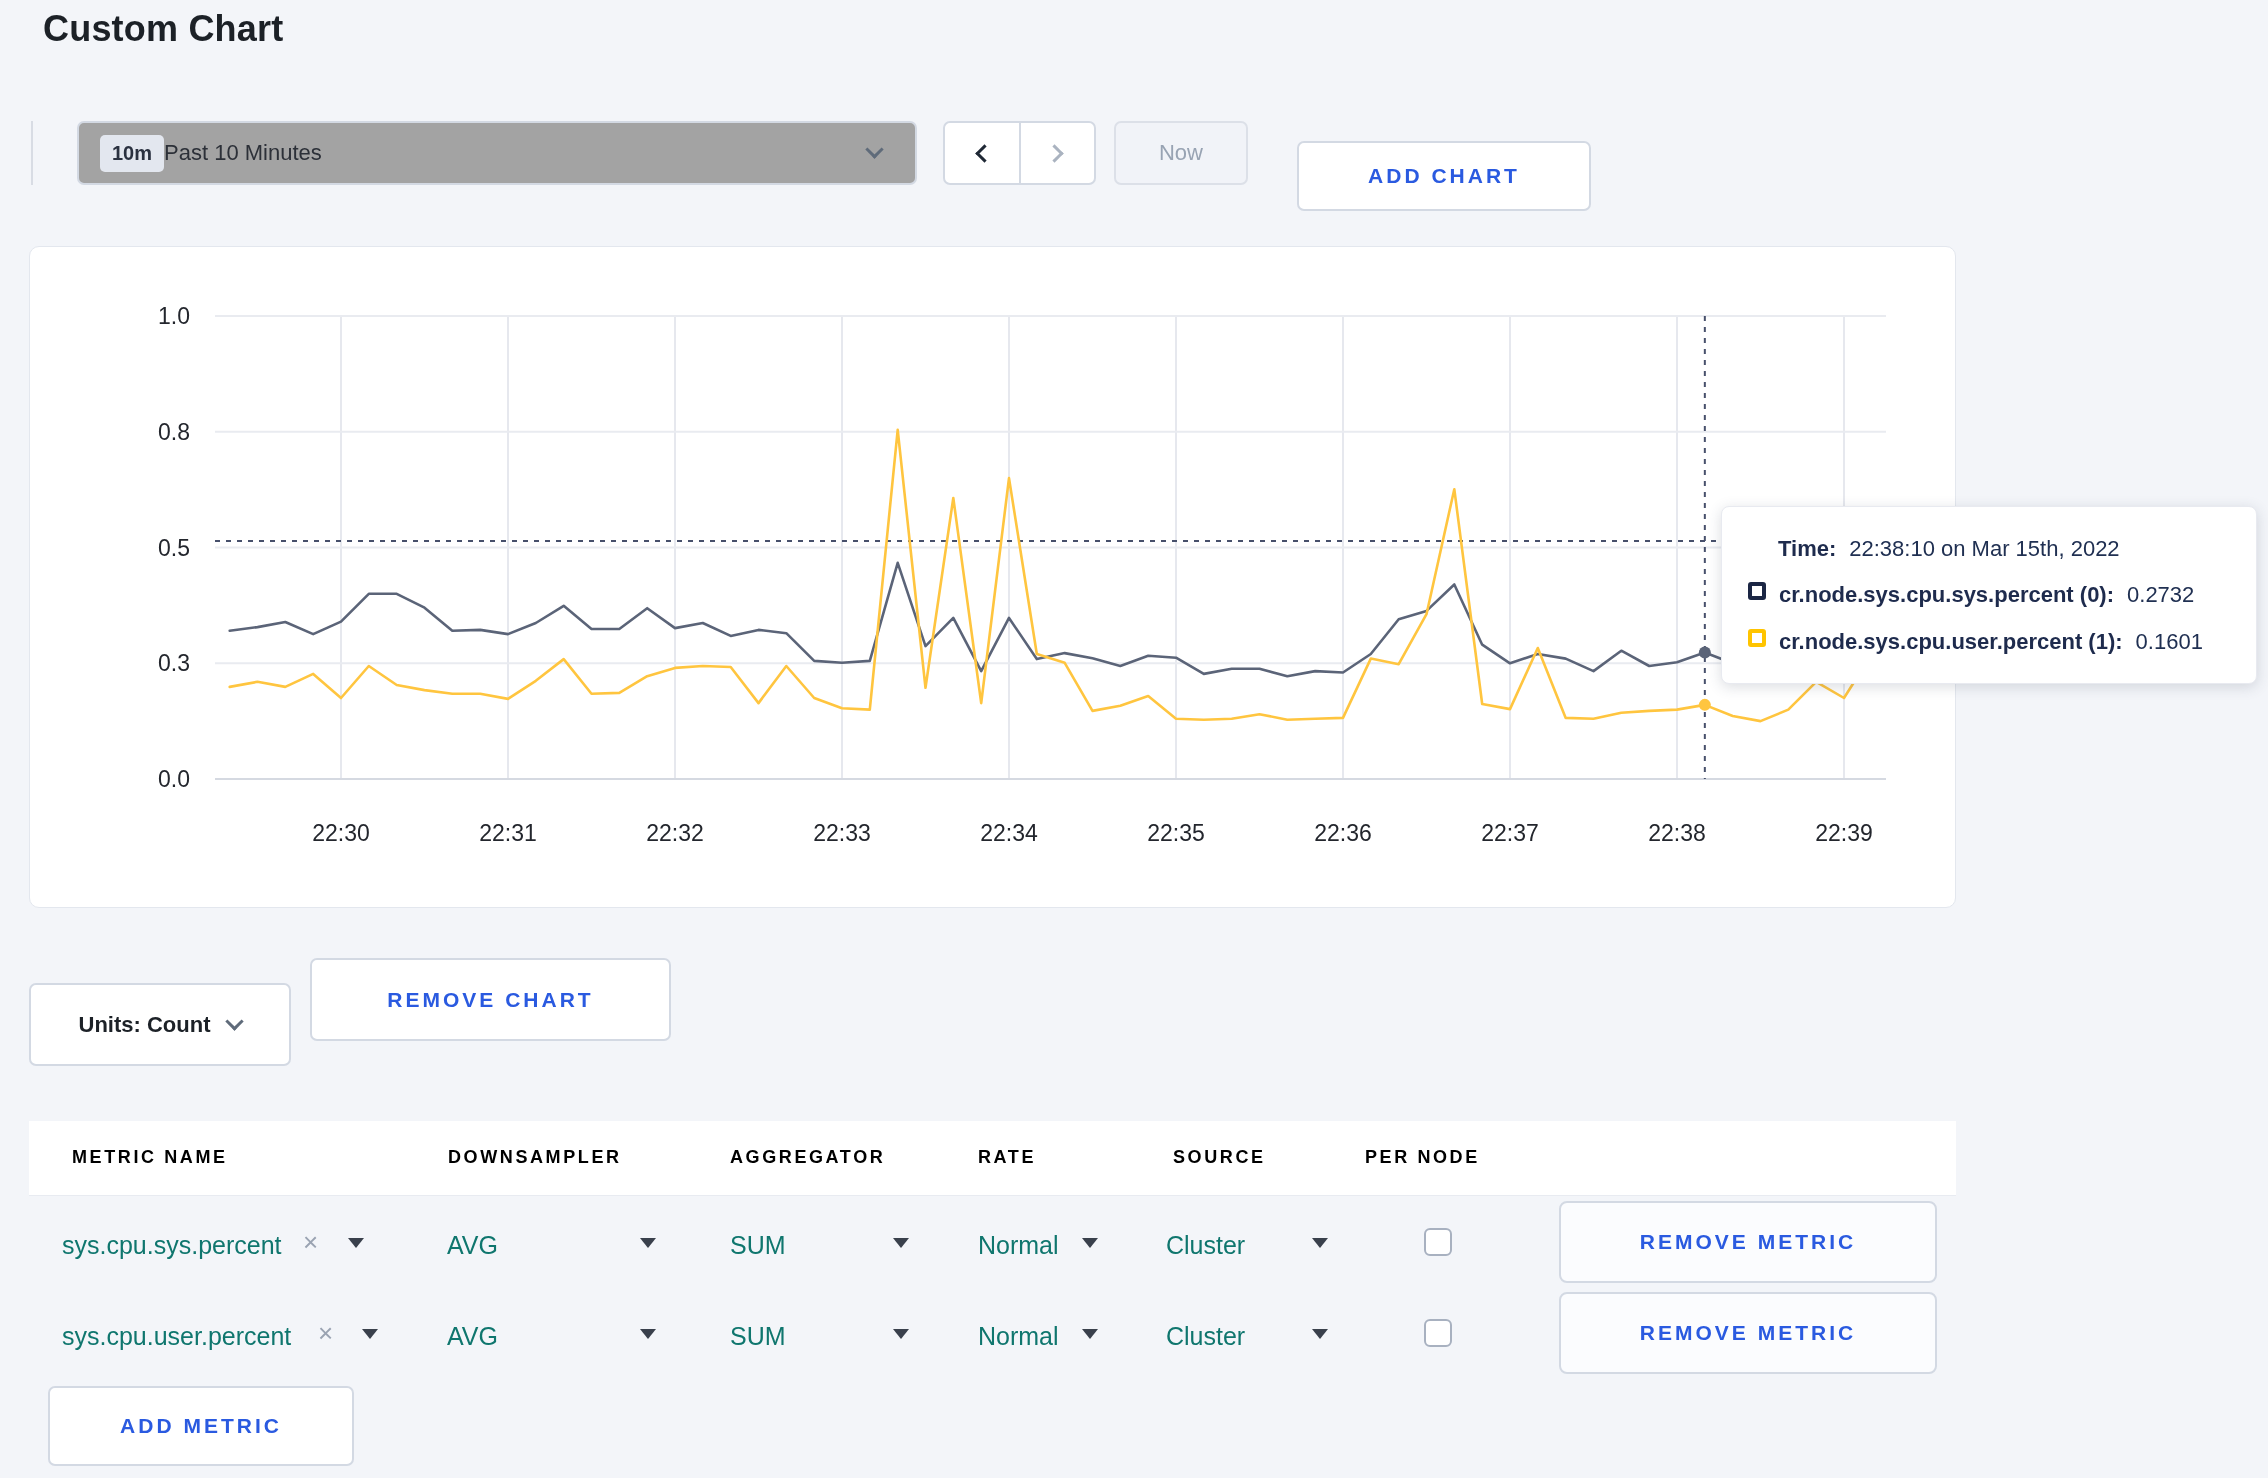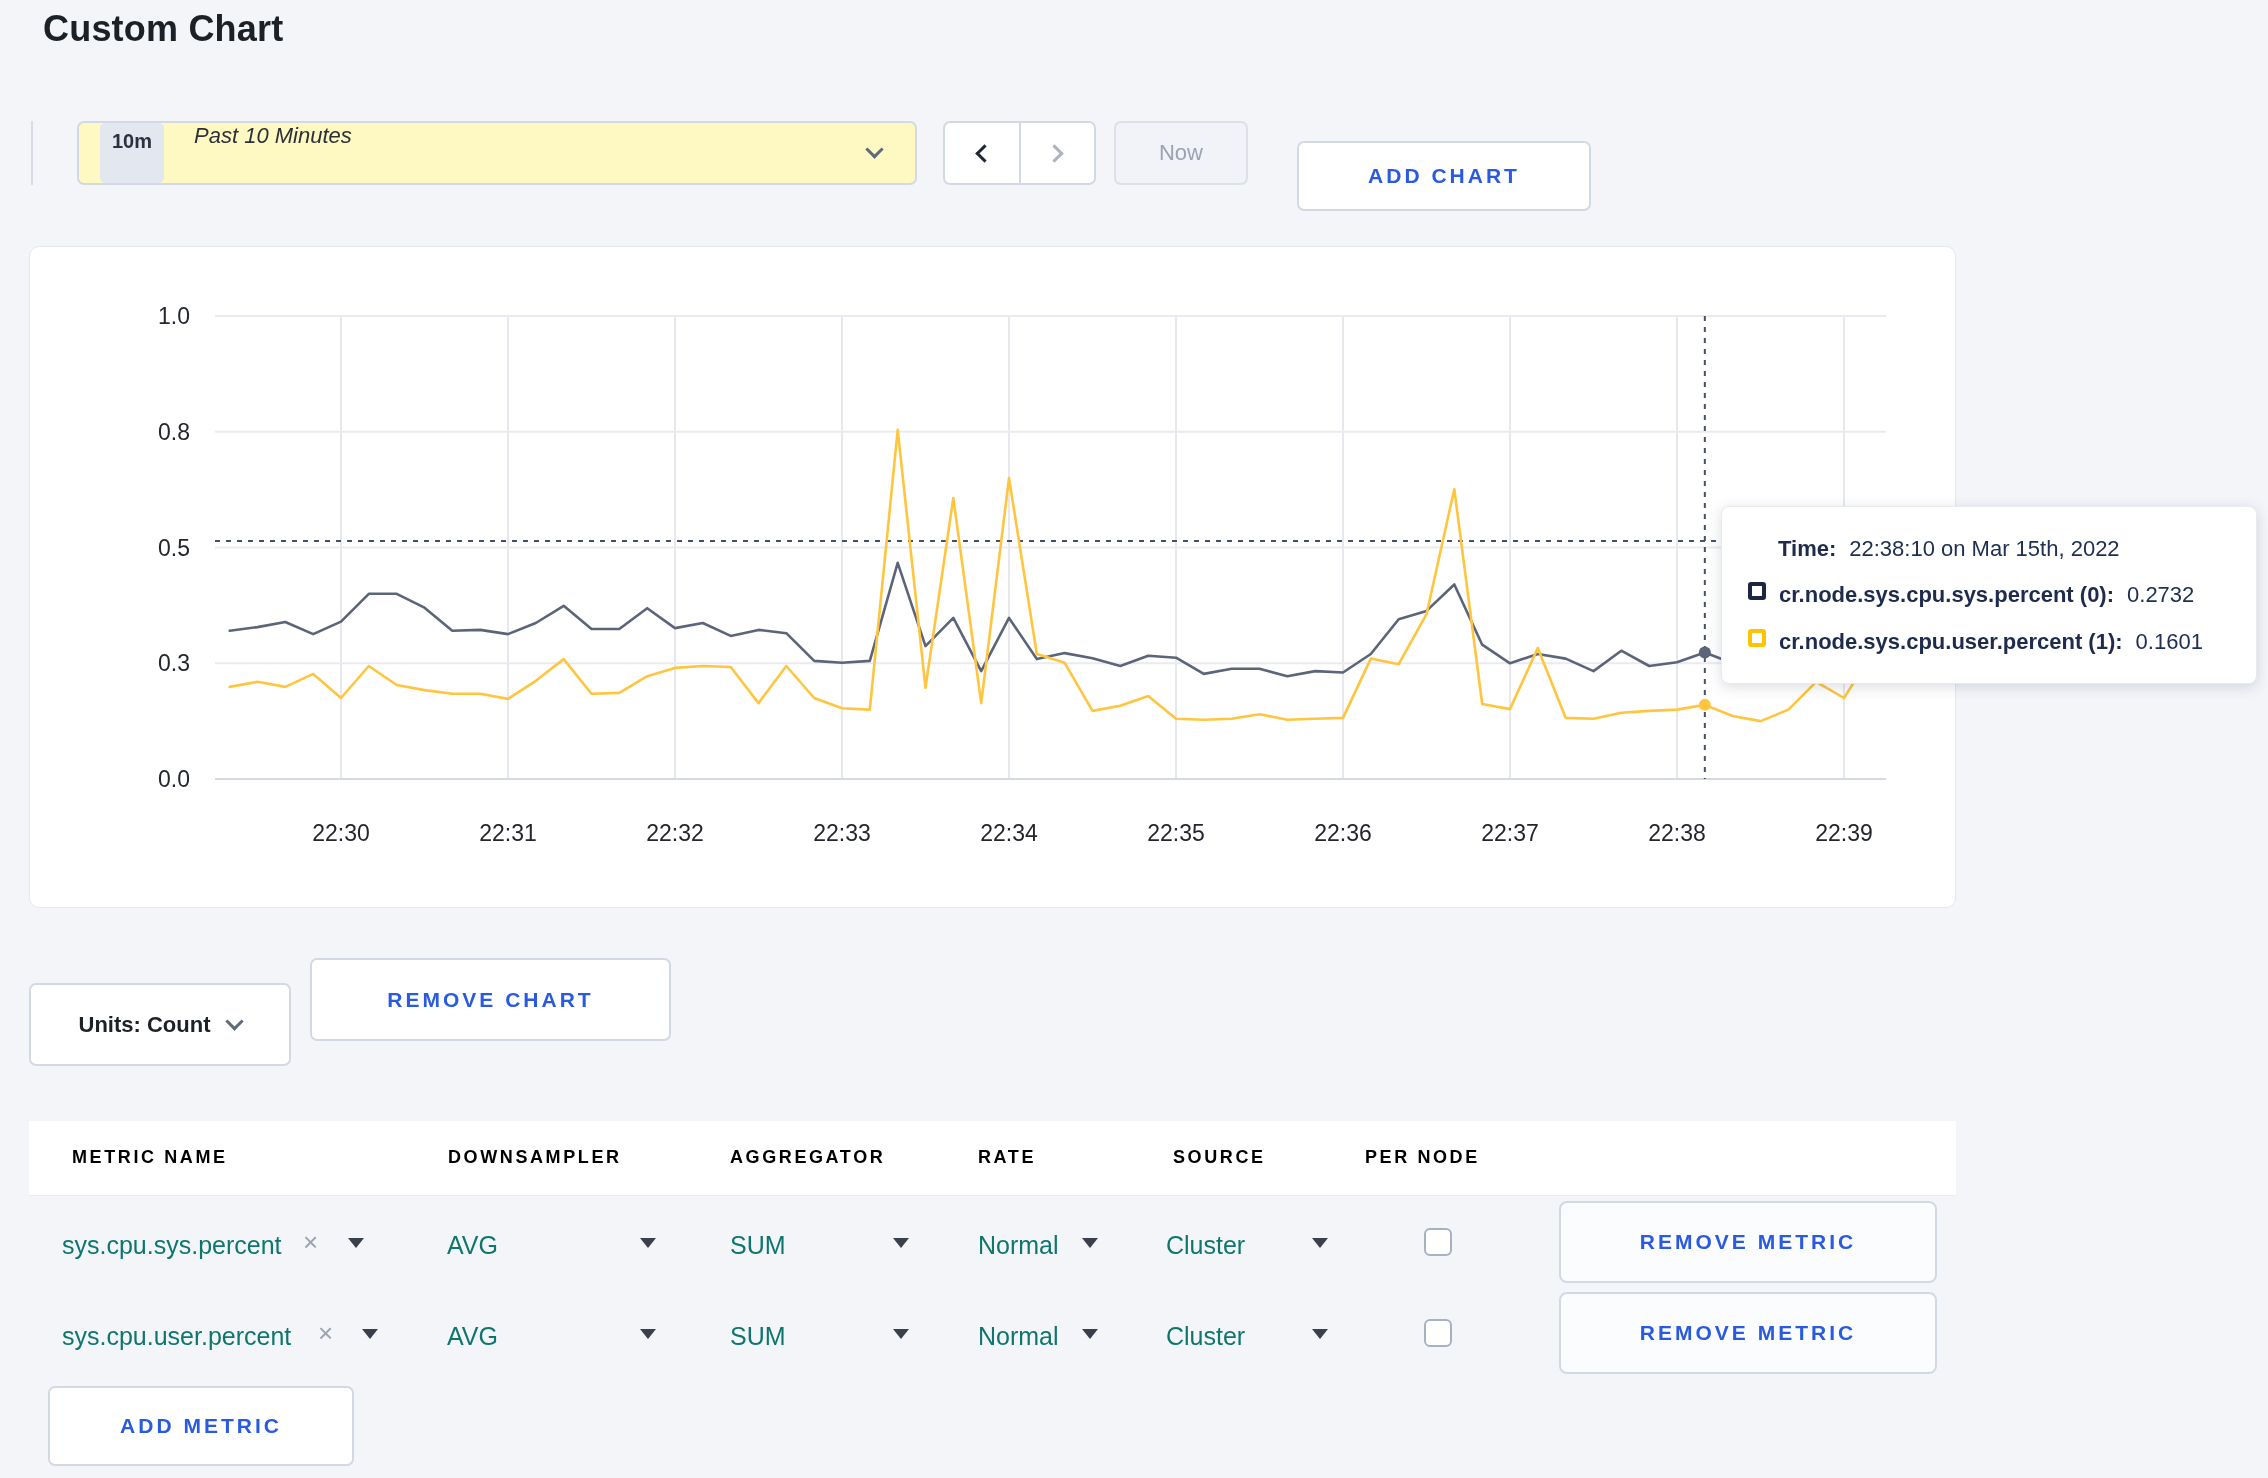--- a/index.html
+++ b/index.html
@@ -13,28 +13,28 @@
   }
   .abs { position:absolute; }
 
   
   .page-title { left:43px; top:8px; font-size:36px; font-weight:700; color:#1c2127; letter-spacing:.2px; }
 
   .toolbar-divider { left:31px; top:121px; width:2px; height:64px; background:#d8dce4; }
 
   .time-select {
     left:77px; top:121px; width:840px; height:64px;
-    background:#fef9c3; border:2px solid #d3d9e3; border-radius:7px;
-    display:flex; cursor:pointer;
+    background:#a3a3a3; border:2px solid #d3d9e3; border-radius:7px;
+    display:flex; align-items:center; cursor:pointer;
   }
   .range-badge {
     margin-left:21px; padding:7px 12px; background:#e3e7ef; border-radius:5px;
     font-size:20px; font-weight:700; color:#2a3140;
   }
-  .range-label { margin-left:30px; font-size:22px; color:#2c3038;font-style:italic; }
+  .range-label { font-size:22px; color:#2c3038; }
   .chev { width:13px; height:13px; border-right:3px solid #5f6b7a; border-bottom:3px solid #5f6b7a; }
   .chev-down { transform:rotate(45deg); margin-top:-6px; }
   .time-select .chev-down { position:absolute; right:34px; top:26px; }
 
   .nav-group {
     left:943px; top:121px; width:153px; height:64px;
     background:#fff; border:2px solid #d3d9e3; border-radius:7px;
     display:flex;
   }
   .nav-cell { flex:1; display:flex; align-items:center; justify-content:center; cursor:pointer; }

